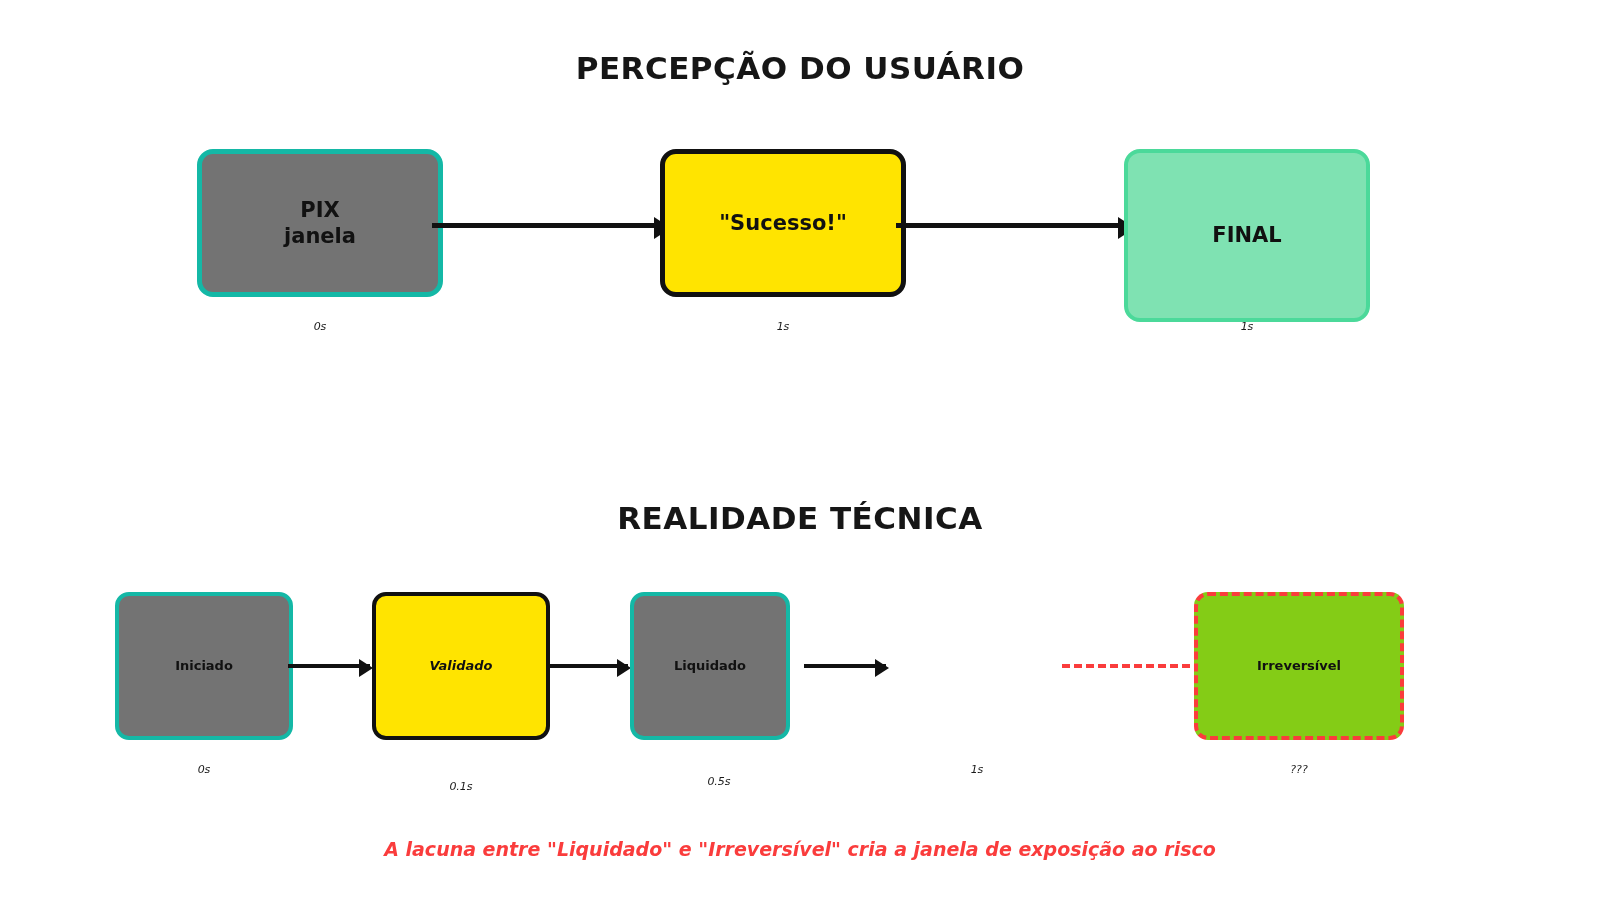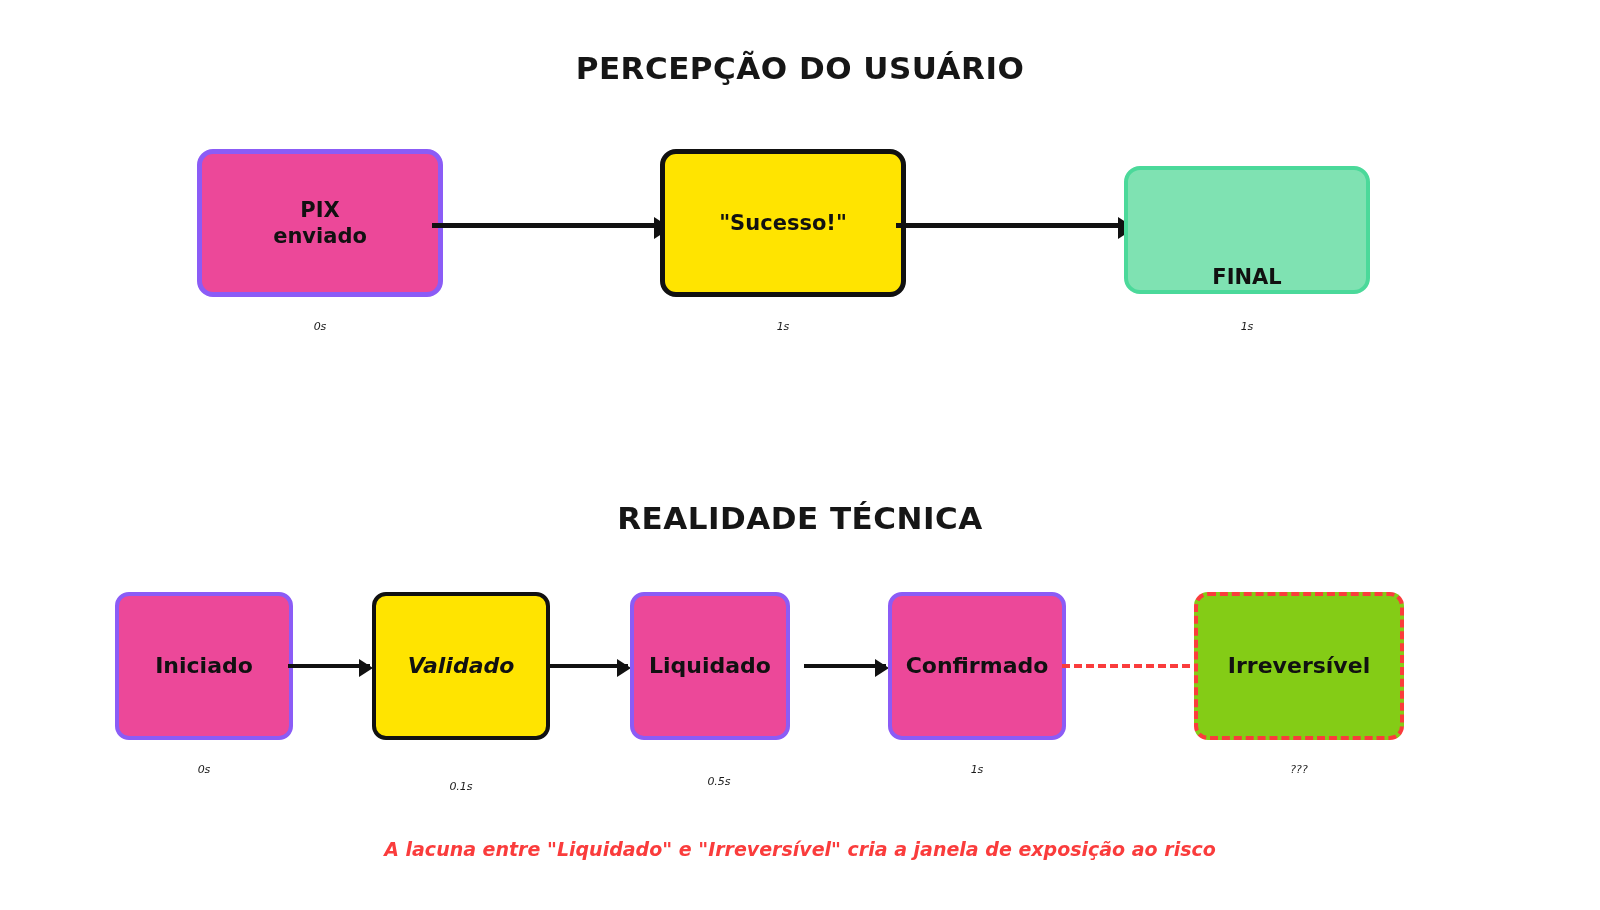--- a/index.html
+++ b/index.html
@@ -40,22 +40,22 @@
 
   
   .node {
     position: absolute;
     box-sizing: border-box;
     display: flex;
     align-items: center;
     justify-content: center;
     text-align: center;
     border-radius: 14px;
-    background: #ec4899;
-    border: 4px solid #8b5cf6;
+    background: #737373;
+    border: 4px solid #14b8a6;
     font-weight: bold;
     color: #111111;
     line-height: 1.25;
   }
   .node .node-label { pointer-events: none; }
 
   
   .row1 .node,
   .node.r1 {
     border-width: 5px;
@@ -77,21 +77,21 @@
     border: 5px dashed #FA3C3C;
     border-radius: 14px;
     color: #111111;
     font-size: 17px;
   }
 
   
   .node.r2 {
     border-width: 4px;
     border-radius: 14px;
-    font-size: 22px;
+    font-size: 13px;
   }
 
   
   .time-label {
     position: absolute;
     text-align: center;
     font-family: "DejaVu Sans", sans-serif;
     font-style: italic;
     font-size: 11px;
     color: #1a1a1a;
@@ -155,34 +155,34 @@
 </style>
 </head>
 <body>
 
 <div class="canvas">
 
   <div class="section-title" id="title-perception">PERCEPÇÃO DO USUÁRIO</div>
 
   <div class="node r1" style="left:197px; top:149px; width:246px; height:148px; flex-direction:column;">
     <span class="node-label">PIX</span>
-    <span class="node-label">enviado</span>
+    <span class="node-label">janela</span>
   </div>
   <div class="time-label" style="left:197px; top:320px; width:246px;">0s</div>
 
   <div class="arrow" style="left:432px; top:223px; width:236px;"></div>
 
   <div class="node r1 yellow" style="left:660px; top:149px; width:246px; height:148px;">
     <span class="node-label">"Sucesso!"</span>
   </div>
   <div class="time-label" style="left:660px; top:320px; width:246px;">1s</div>
 
   <div class="arrow" style="left:896px; top:223px; width:236px;"></div>
 
-  <div class="node r1 green" style="left:1124px; top:166px; width:246px; height:128px;align-items:flex-end;">
+  <div class="node r1 green" style="left:1124px; top:149px; width:246px; height:173px;">
     <span class="node-label">FINAL</span>
   </div>
   <div class="time-label" style="left:1124px; top:320px; width:246px;">1s</div>
 
   <div class="section-title" id="title-reality">REALIDADE TÉCNICA</div>
 
   <div class="node r2" style="left:115px; top:592px; width:178px; height:148px;">
     <span class="node-label">Iniciado</span>
   </div>
   <div class="time-label" style="left:115px; top:763px; width:178px;">0s</div>
@@ -196,23 +196,20 @@
 
   <div class="arrow thin" style="left:546px; top:664px; width:82px;"></div>
 
   <div class="node r2" style="left:630px; top:592px; width:160px; height:148px;">
     <span class="node-label">Liquidado</span>
   </div>
   <div class="time-label" style="left:630px; top:775px; width:178px;">0.5s</div>
 
   <div class="arrow thin" style="left:804px; top:664px; width:82px;"></div>
 
-  <div class="node r2" style="left:888px; top:592px; width:178px; height:148px;">
-    <span class="node-label">Confirmado</span>
-  </div>
   <div class="time-label" style="left:888px; top:763px; width:178px;">1s</div>
 
   <div class="arrow-dashed" style="left:1062px; top:664px; width:152px;"></div>
 
   <div class="node r2 dashed-red" style="left:1194px; top:592px; width:210px; height:148px;">
     <span class="node-label">Irreversível</span>
   </div>
   <div class="time-label" style="left:1194px; top:763px; width:210px;">???</div>
 
   <div class="caption" id="risk-caption">A lacuna entre "Liquidado" e "Irreversível" cria a janela de exposição ao risco</div>

